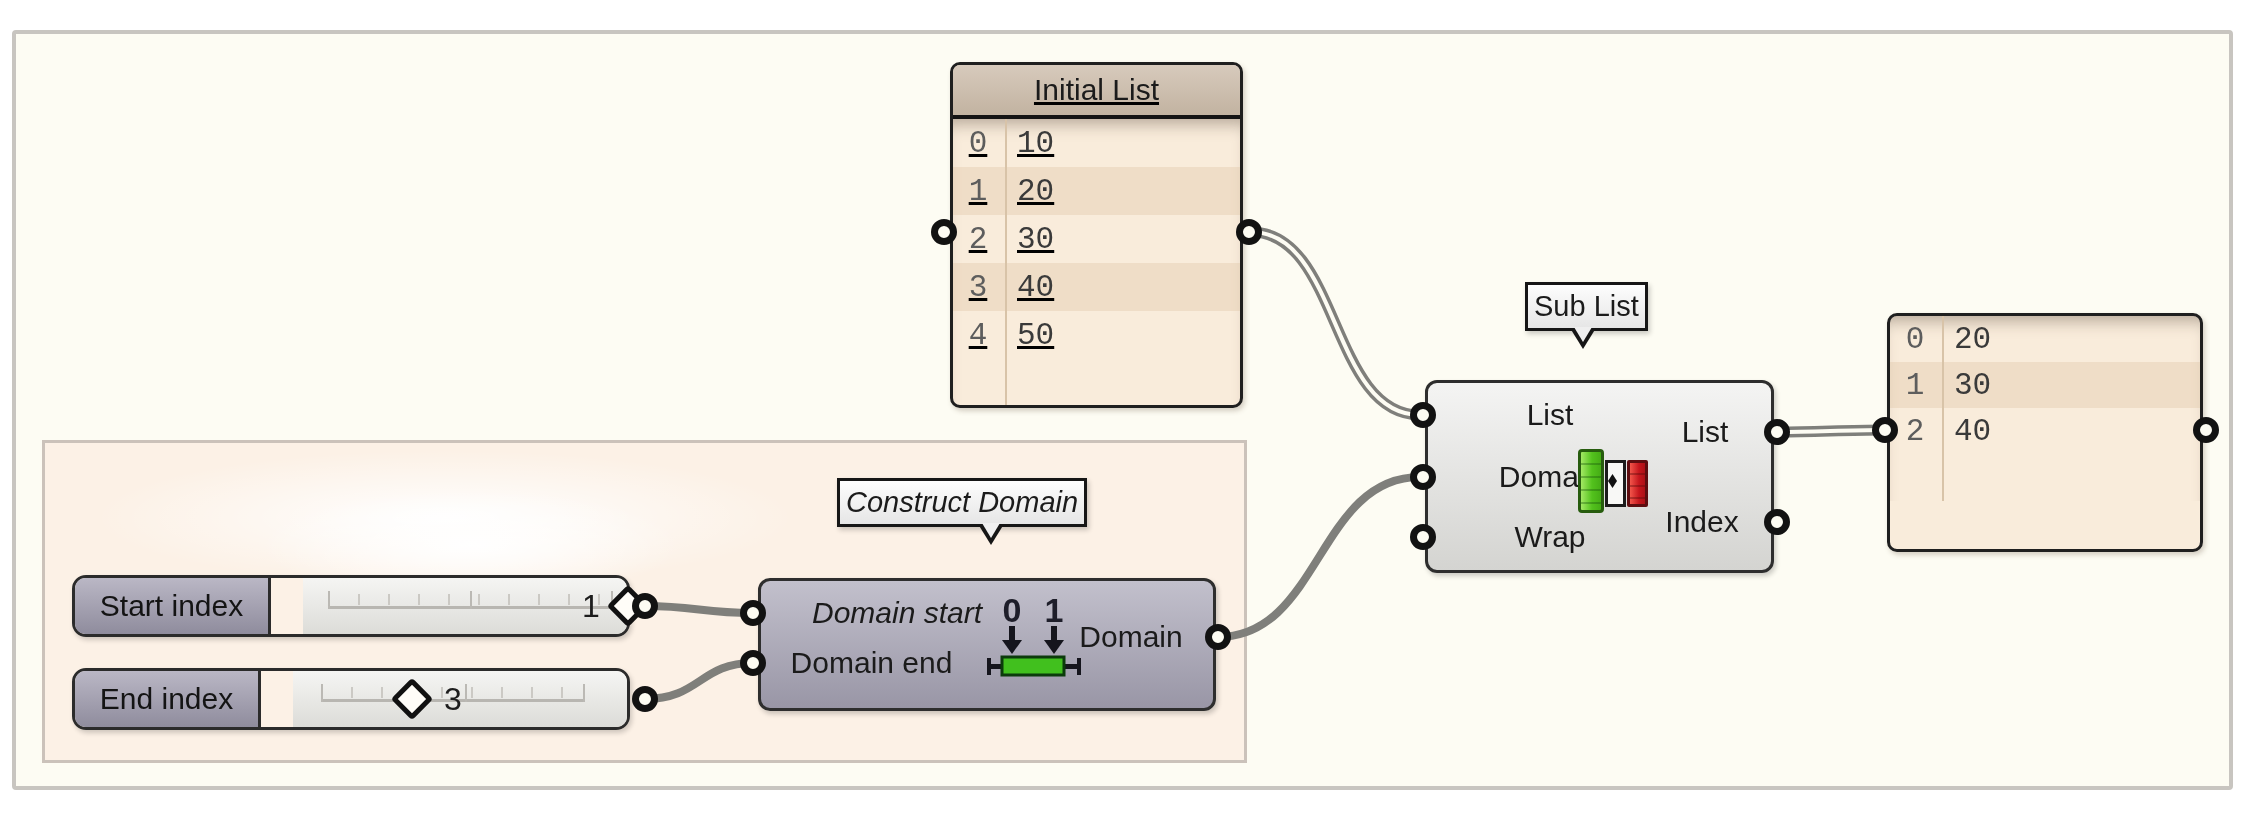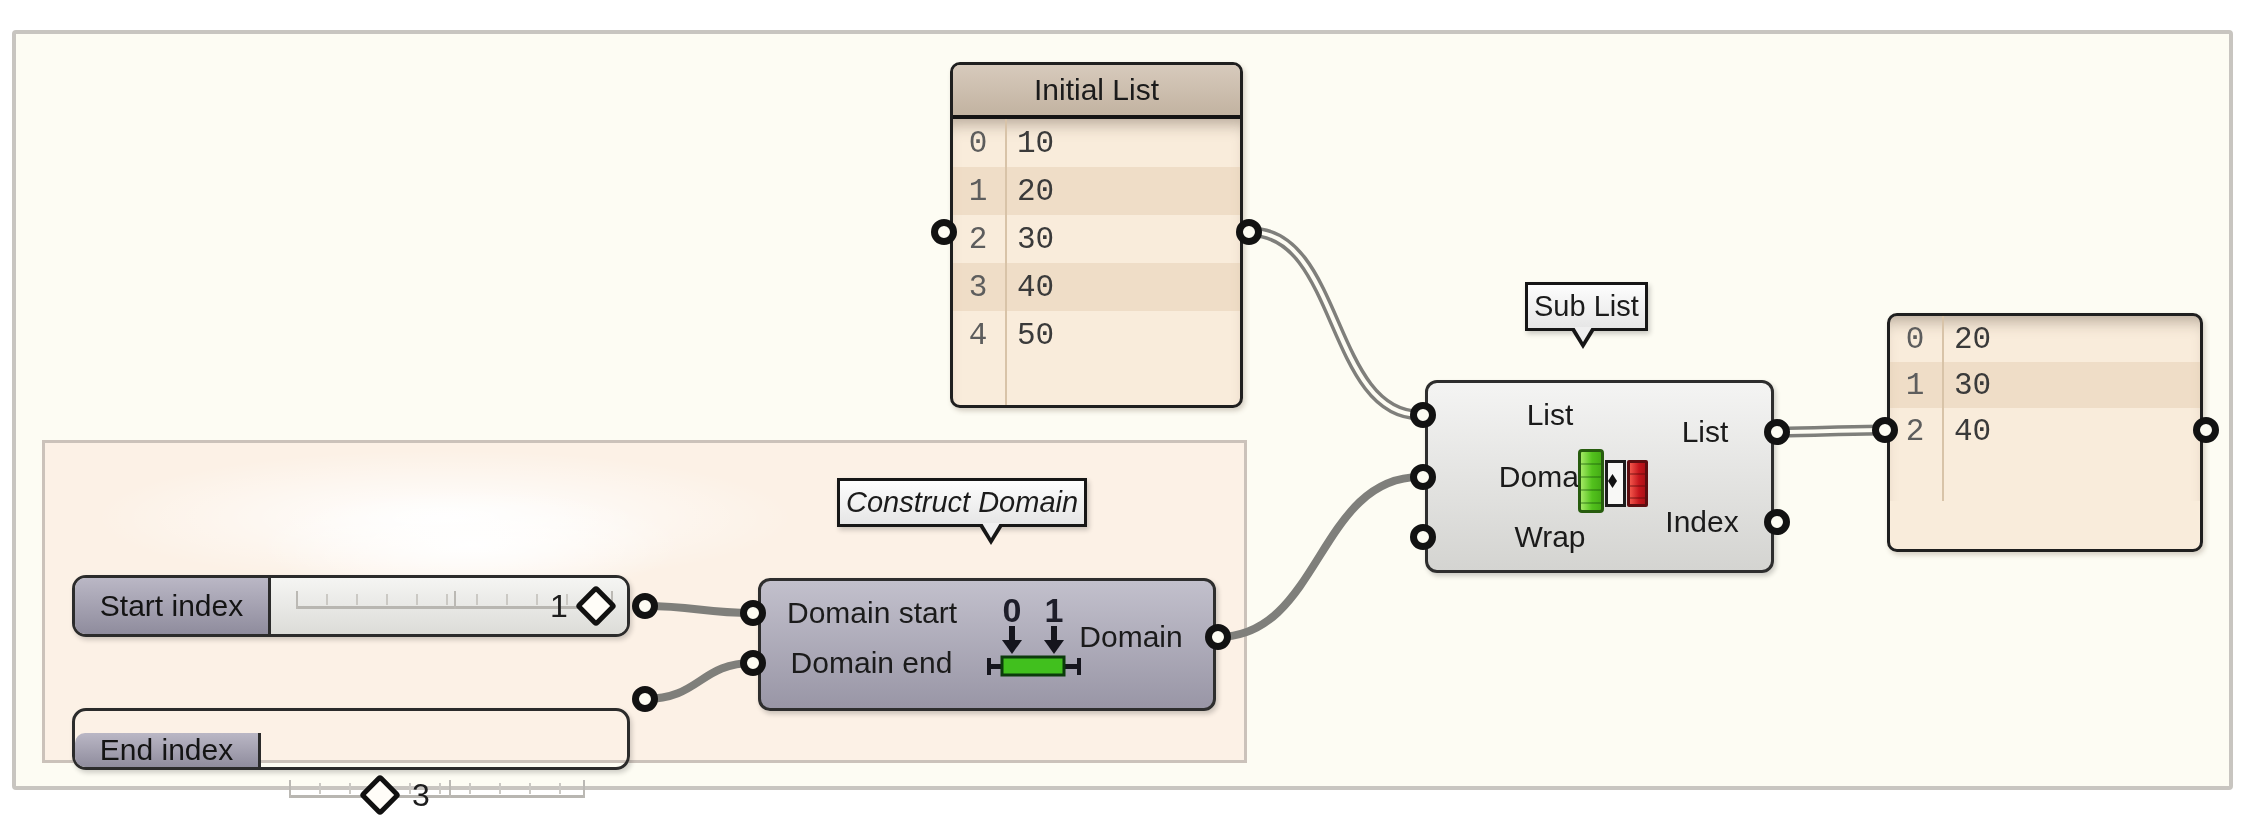--- a/index.html
+++ b/index.html
@@ -51,21 +51,21 @@
            border:13px solid transparent;border-top:21px solid #161616;border-bottom:0;}
   .callout::after{content:'';position:absolute;bottom:-14px;left:calc(var(--tail,40px) + 4px);
            border:9px solid transparent;border-top:15px solid #efefef;border-bottom:0;}
 
   
   .port{width:12px;height:12px;border:7px solid #121212;border-radius:50%;
         background:#fdfcf3;transform:translate(-50%,-50%);}
 
   
   .slider{display:flex;border:3px solid #2b2b2b;border-radius:14px;height:56px;
-          box-shadow:2px 3px 5px rgba(0,0,0,0.18);}
+          box-shadow:2px 3px 5px rgba(0,0,0,0.18);gap:32px;}
   .slabel{display:flex;align-items:center;justify-content:center;font-size:30px;color:#141414;
           background:linear-gradient(180deg,#bab7c5,#8f8c9d);border-right:3px solid #2b2b2b;
           border-radius:10px 0 0 10px;}
   .strack{flex:1;position:relative;background:linear-gradient(180deg,#f5f5f3,#dcdcd8);
           border-radius:0 10px 10px 0;}
   .rail{position:absolute;top:13px;height:18px;
         background-image:repeating-linear-gradient(90deg,#cbc9c4 0 2px,transparent 2px 30px),
                          linear-gradient(#b8b6b1,#b8b6b1);
         background-size:100% 11px,100% 3px;background-position:0 3px,0 bottom;background-repeat:no-repeat;}
   .rail::before,.rail::after{content:'';position:absolute;top:0;width:2px;height:18px;background:#bbb9b4;}
@@ -106,21 +106,21 @@
     <path d="M 1779 432 C 1815 432 1846 430 1883 430" fill="none" stroke-width="4" stroke="#fdfcf3"></path>
 
     <path d="M 645 606 C 695 606 703 613 753 613" fill="none" stroke-width="8" stroke="#7f7f7b"></path>
 
     <path d="M 645 699 C 700 699 700 663 753 663" fill="none" stroke-width="8" stroke="#7f7f7b"></path>
 
     <path d="M 1218 637 C 1320 637 1318 477 1420 477" fill="none" stroke-width="8" stroke="#7f7f7b"></path>
   </svg>
 
 
-  <div class="abs panel" style="left:950px;top:62px;width:287px;height:340px;">
+  <div class="abs panel" style="left:950px;top:62px;width:287px;height:340px;text-decoration:underline;">
     <div class="phead">Initial List</div>
     <div class="pbody">
       <div class="vline"></div>
       <div class="prow" style="height:48px;">
         <span class="idx">0</span>
         <span class="val">10</span>
       </div>
       <div class="prow alt" style="height:48px;">
         <span class="idx">1</span>
         <span class="val">20</span>
@@ -164,21 +164,21 @@
   <div class="clabel" style="left:1500px;top:520px;width:100px;">Wrap</div>
   <div class="clabel" style="left:1665px;top:415px;width:80px;">List</div>
   <div class="clabel" style="left:1642px;top:505px;width:120px;">Index</div>
 
   <div class="abs gbar"></div>
   <div class="abs wbar"></div>
   <div class="abs rbar"></div>
   <div class="abs wdiamond"></div>
 
   <div class="abs comp purple" style="left:758px;top:578px;width:452px;height:127px;"></div>
-  <div class="clabel" style="left:772px;top:596px;width:200px;">Domain start</div>
+  <div class="clabel" style="left:797px;top:596px;width:200px;font-style:italic;">Domain start</div>
   <div class="clabel" style="left:774px;top:646px;width:195px;">Domain end</div>
   <div class="clabel" style="left:1066px;top:620px;width:130px;">Domain</div>
 
   <svg class="abs" style="left:985px;top:592px;" width="100" height="100" viewBox="0 0 100 100">
     <text x="27" y="30" font-size="34" font-weight="bold" fill="#1e1e2a" text-anchor="middle" font-family="Liberation Sans, sans-serif">0</text>
     <text x="69" y="30" font-size="34" font-weight="bold" fill="#1e1e2a" text-anchor="middle" font-family="Liberation Sans, sans-serif">1</text>
     <line x1="27" y1="34" x2="27" y2="50" stroke="#15151d" stroke-width="6"></line>
     <line x1="69" y1="34" x2="69" y2="50" stroke="#15151d" stroke-width="6"></line>
     <polygon points="17,48 37,48 27,62" fill="#15151d"></polygon>
     <polygon points="59,48 79,48 69,62" fill="#15151d"></polygon>
@@ -194,21 +194,21 @@
   <div class="abs slider" style="left:72px;top:575px;width:552px;">
     <div class="slabel" style="width:193px;">Start index</div>
     <div class="strack">
       <div class="rail" style="left:25px;right:14px;"></div>
       <div class="tickmid" style="left:calc(50% + 5px);"></div>
       <span class="sval" style="left:266px;">1</span>
       <div class="grip" style="left:310px;top:13px;"></div>
     </div>
   </div>
 
-  <div class="abs slider" style="left:72px;top:708px;width:552px;align-items:flex-end;">
+  <div class="abs slider" style="left:72px;top:668px;width:552px;">
     <div class="slabel" style="width:183px;">End index</div>
     <div class="strack">
       <div class="rail" style="left:28px;right:42px;"></div>
       <div class="tickmid" style="left:calc(50% + 5px);"></div>
       <div class="grip" style="left:104px;top:13px;"></div>
       <span class="sval" style="left:138px;">3</span>
     </div>
   </div>
 
   <div class="abs port" style="left:944px;top:232px;"></div>

